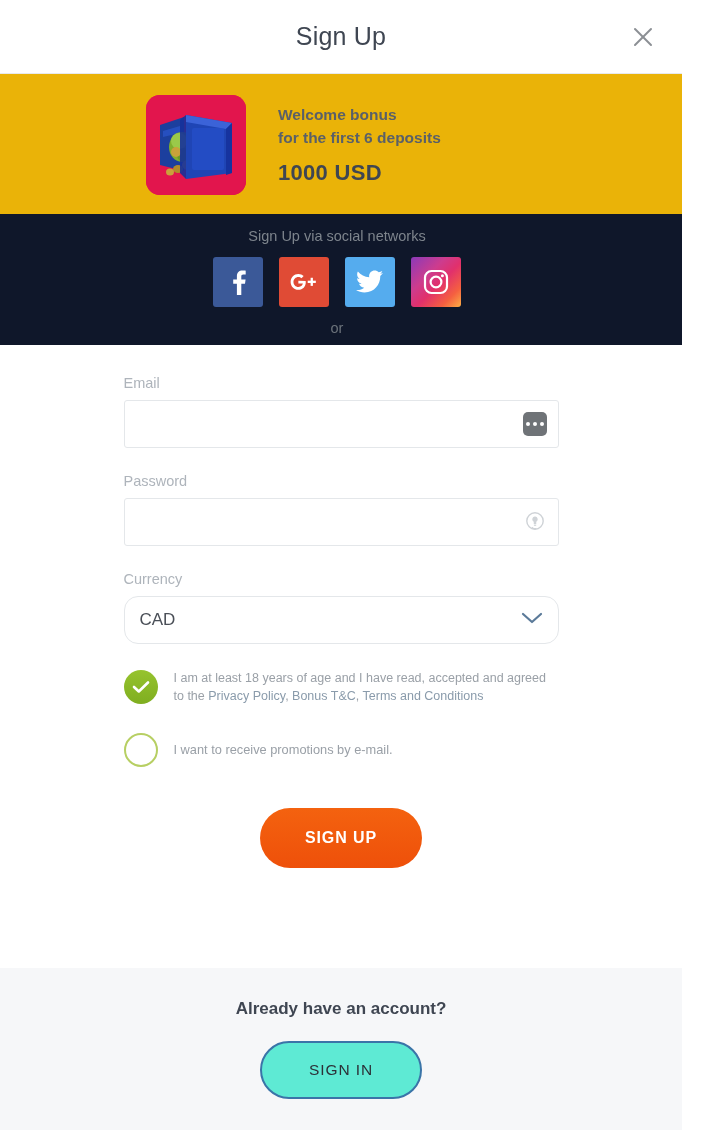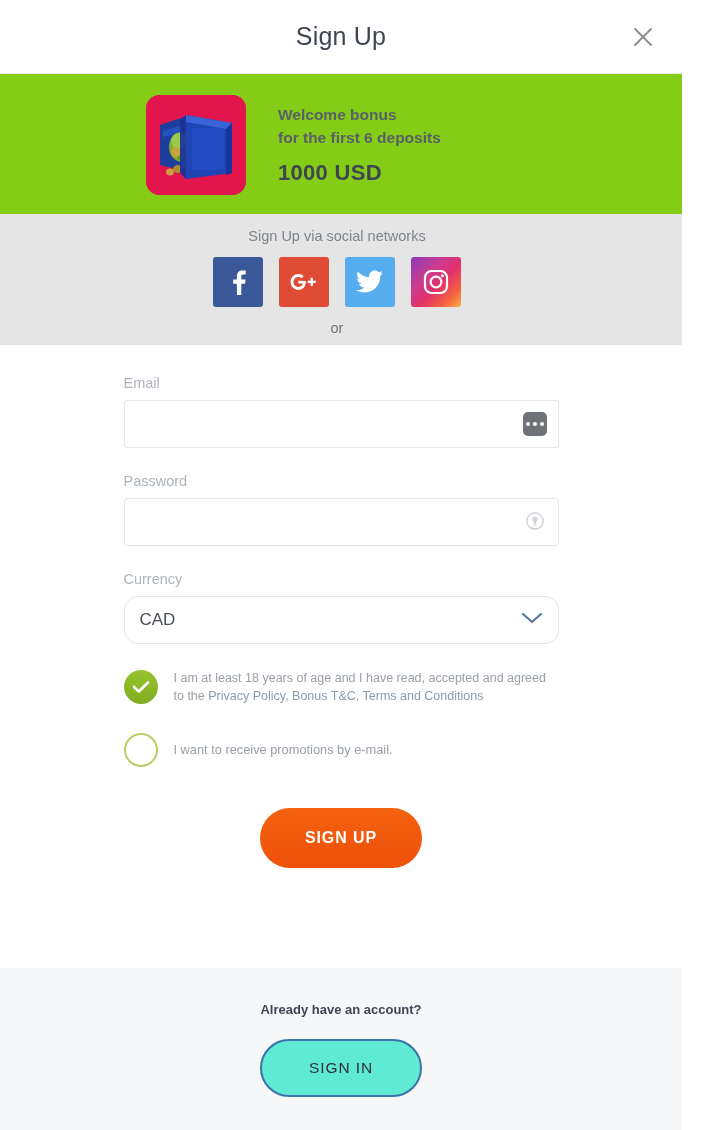--- a/index.html
+++ b/index.html
@@ -50,21 +50,21 @@
     justify-content: center;
     cursor: pointer;
   }
   .close-btn svg { display: block; }
 
   
   .bonus {
     display: flex;
     align-items: center;
     padding: 18px 0 16px 0;
-    background: #84cc16;
+    background: #eab308;
     height: 140px;
     min-height: 140px;
   }
   .bonus-icon {
     width: 100px;
     height: 100px;
     margin-left: 146px;
     border-radius: 14px;
     background: #e2154d;
     background: linear-gradient(135deg, #e8265b 0%, #d8123f 100%);
@@ -88,21 +88,21 @@
   .bonus-amount {
     margin-top: 10px;
     font-size: 22px;
     font-weight: bold;
     color: #3f4652;
     letter-spacing: 0.3px;
   }
 
   
   .social {
-    background: #e5e5e5;
+    background: #0f172a;
     padding: 18px 8px 14px 0;
     display: flex;
     flex-direction: column;
     align-items: center;
     height: 131px;
     min-height: 131px;
     justify-content: center;
   }
   .social-title {
     font-size: 14.5px;
@@ -290,21 +290,21 @@
     background: #f6f7f9;
     height: 162px;
     min-height: 162px;
     display: flex;
     flex-direction: column;
     align-items: center;
     justify-content: center;
     margin-top: 25px;
   }
   .footer-text {
-    font-size: 13px;
+    font-size: 17px;
     font-weight: bold;
     color: #3f4652;
     margin-bottom: 22px;
   }
   .btn-signin {
     width: 162px;
     height: 58px;
     border-radius: 29px;
     background: #5eead4;
     border: 2px solid #3a74a8;

